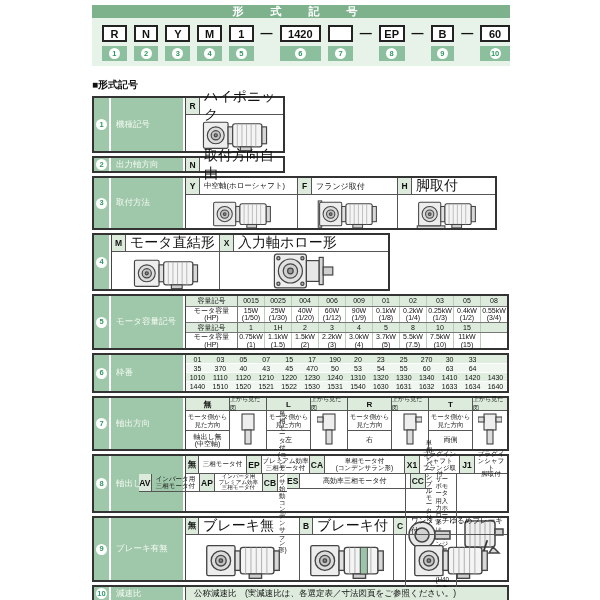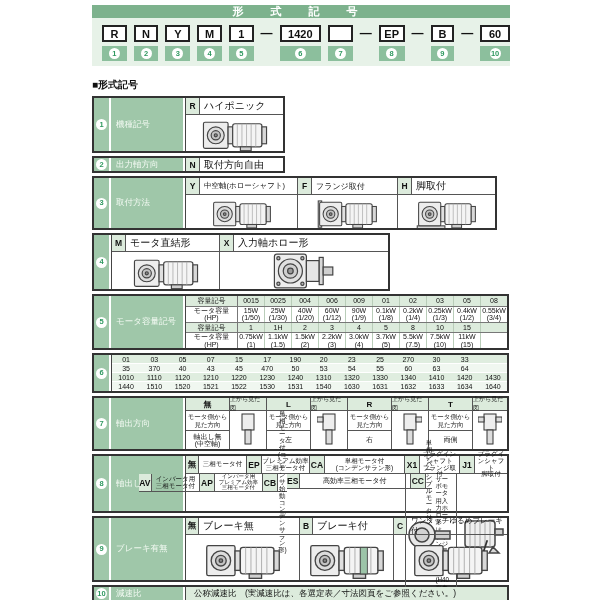--- a/index.html
+++ b/index.html
@@ -26,21 +26,21 @@
   
   .trow{display:flex;border:2px solid #333;box-sizing:border-box;margin-bottom:3px;background:#fff;}
   .numcol{width:15px;background:#9fc7a9;display:flex;align-items:center;justify-content:center;
           border-right:2px solid #fff;flex:none;}
   .labelcol{width:74px;background:#9fc7a9;color:#f3faf3;font-size:8.5px;display:flex;align-items:center;
             padding-left:5px;box-sizing:border-box;border-right:2px solid #fff;flex:none;line-height:1.15;}
   .content{flex:1;display:flex;border-left:1px solid #444;box-sizing:border-box;min-width:0;}
   .col{display:flex;flex-direction:column;}
   .badge{background:#dcebdc;font-weight:bold;font-size:8.5px;display:flex;align-items:center;
          justify-content:center;border-right:1px solid #555;box-sizing:border-box;flex:none;}
-  .desc{font-size:10px;display:flex;align-items:center;padding-left:4px;box-sizing:border-box;min-width:0;}
+  .desc{font-size:14px;display:flex;align-items:center;padding-left:4px;box-sizing:border-box;min-width:0;}
   .opthead{height:16px;display:flex;border-bottom:1px solid #555;flex:none;}
   .opt{display:flex;flex-direction:column;border-right:1px solid #555;box-sizing:border-box;}
   .opt:last-child{border-right:none;}
   .imgarea{flex:1;display:flex;align-items:center;justify-content:center;overflow:hidden;}
 
   .h57{height:57px}.h17{height:17px}.h54{height:54px}.h58{height:58px}.h56{height:56px}
   .h40{height:40px}.h55{height:55px}.h59{height:59px}.h66{height:66px}
 
   
   .r5row{display:flex;border-bottom:1px solid #777;}
@@ -400,20 +400,21 @@
               <div class="cell"></div>
             </div>
         </div>
       </div>
     </div>
 
     <div class="trow h40" style="width:417px">
       <div class="numcol">
           <span class="circ">6</span>
         </div>
+      <div class="labelcol">枠番</div>
       <div class="content r6grid col">
           <div class="grid-row">
             <div class="grid-cell">01</div>
             <div class="grid-cell">03</div>
             <div class="grid-cell">05</div>
             <div class="grid-cell">07</div>
             <div class="grid-cell">15</div>
             <div class="grid-cell">17</div>
             <div class="grid-cell">190</div>
             <div class="grid-cell">20</div>

